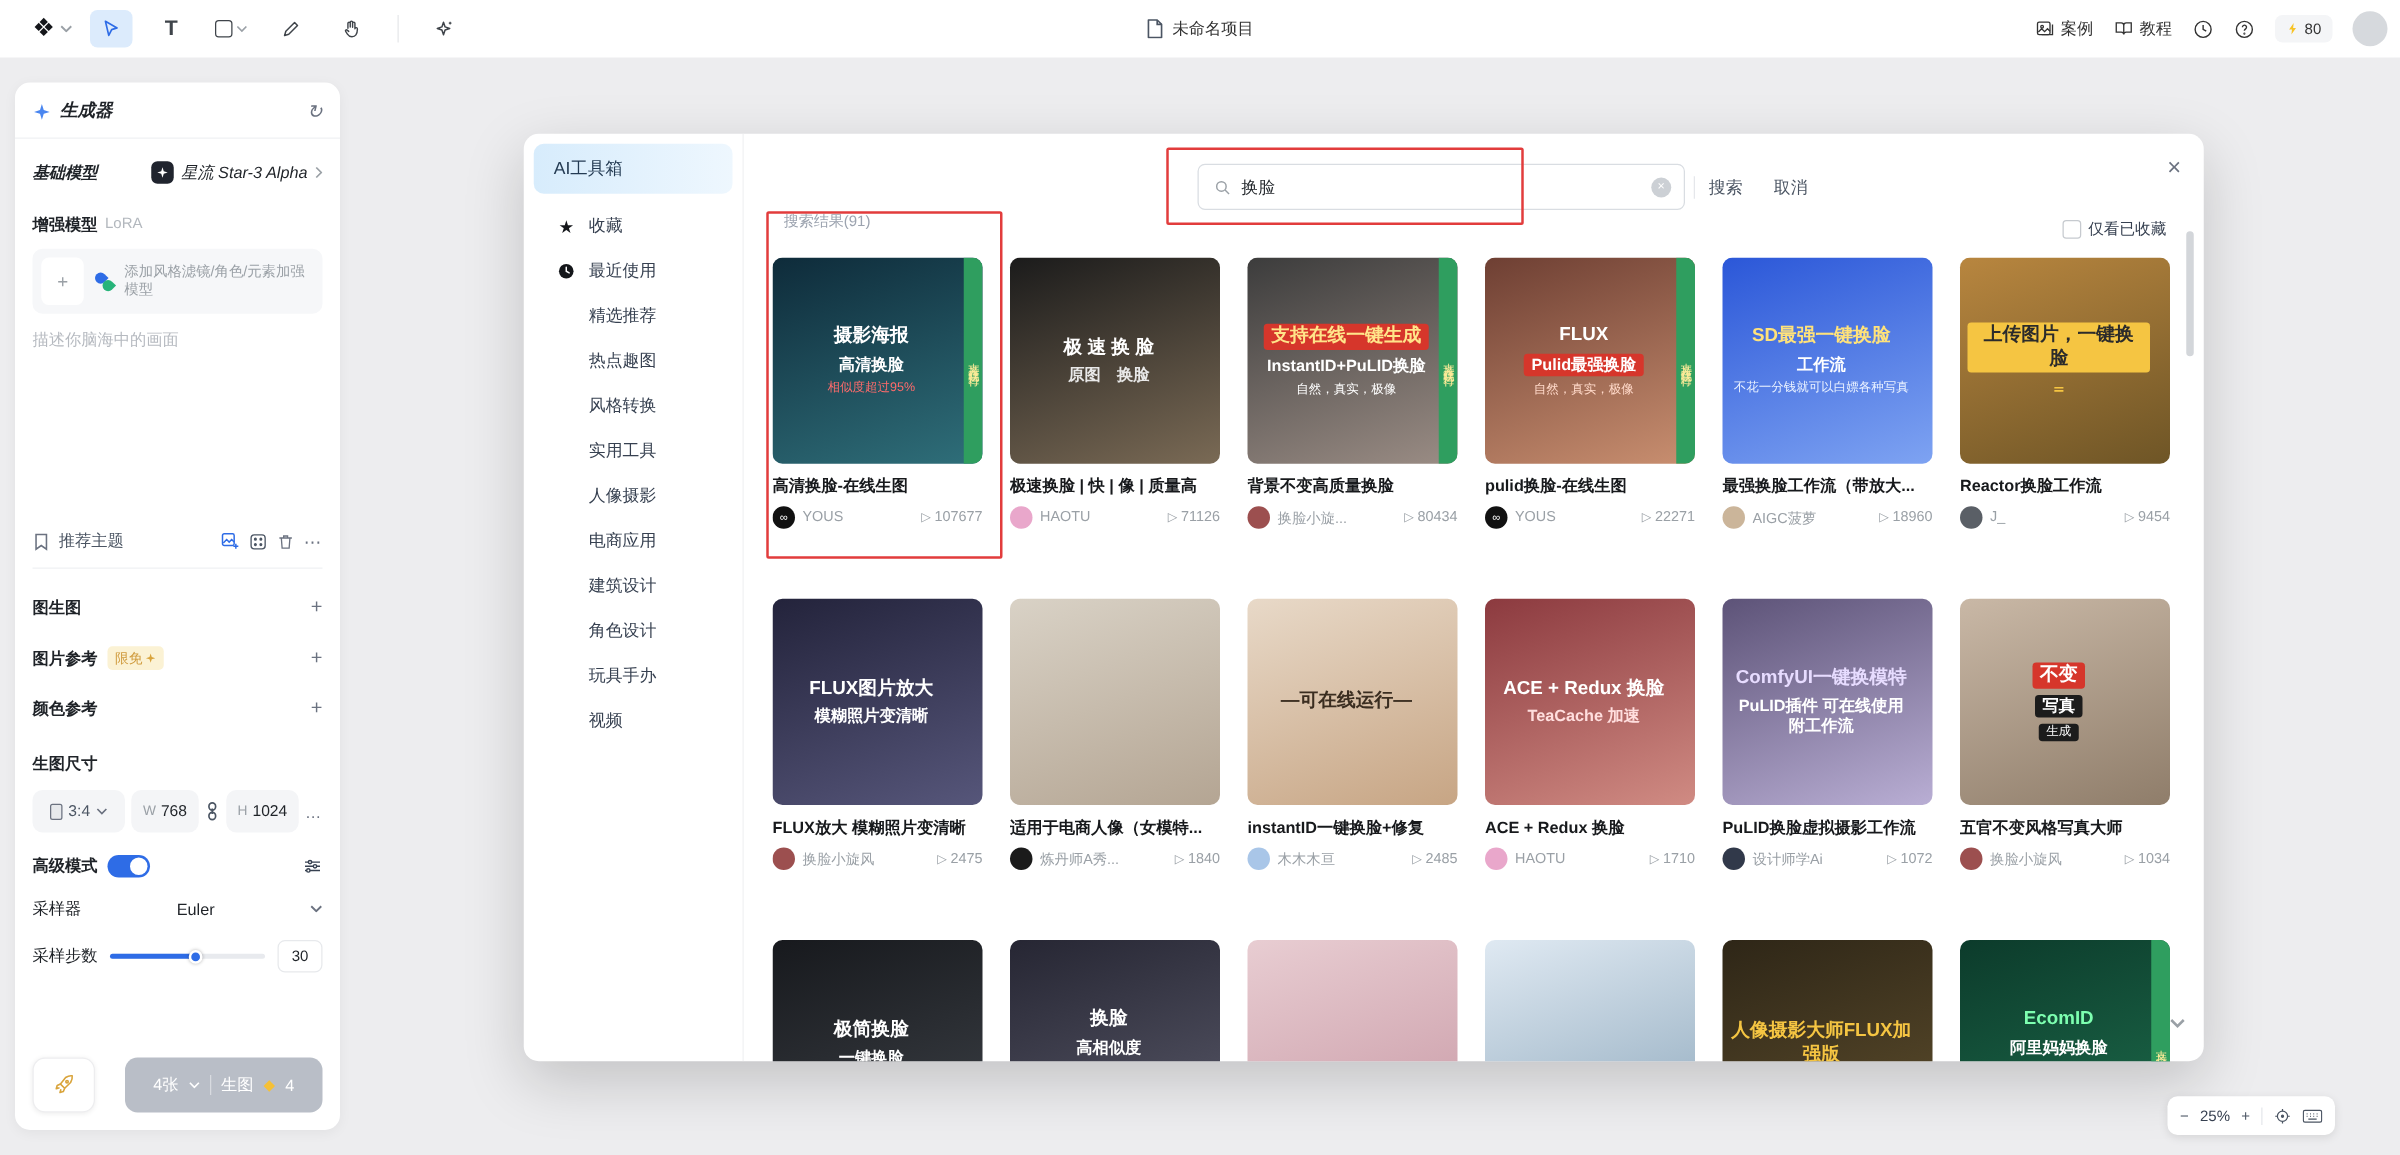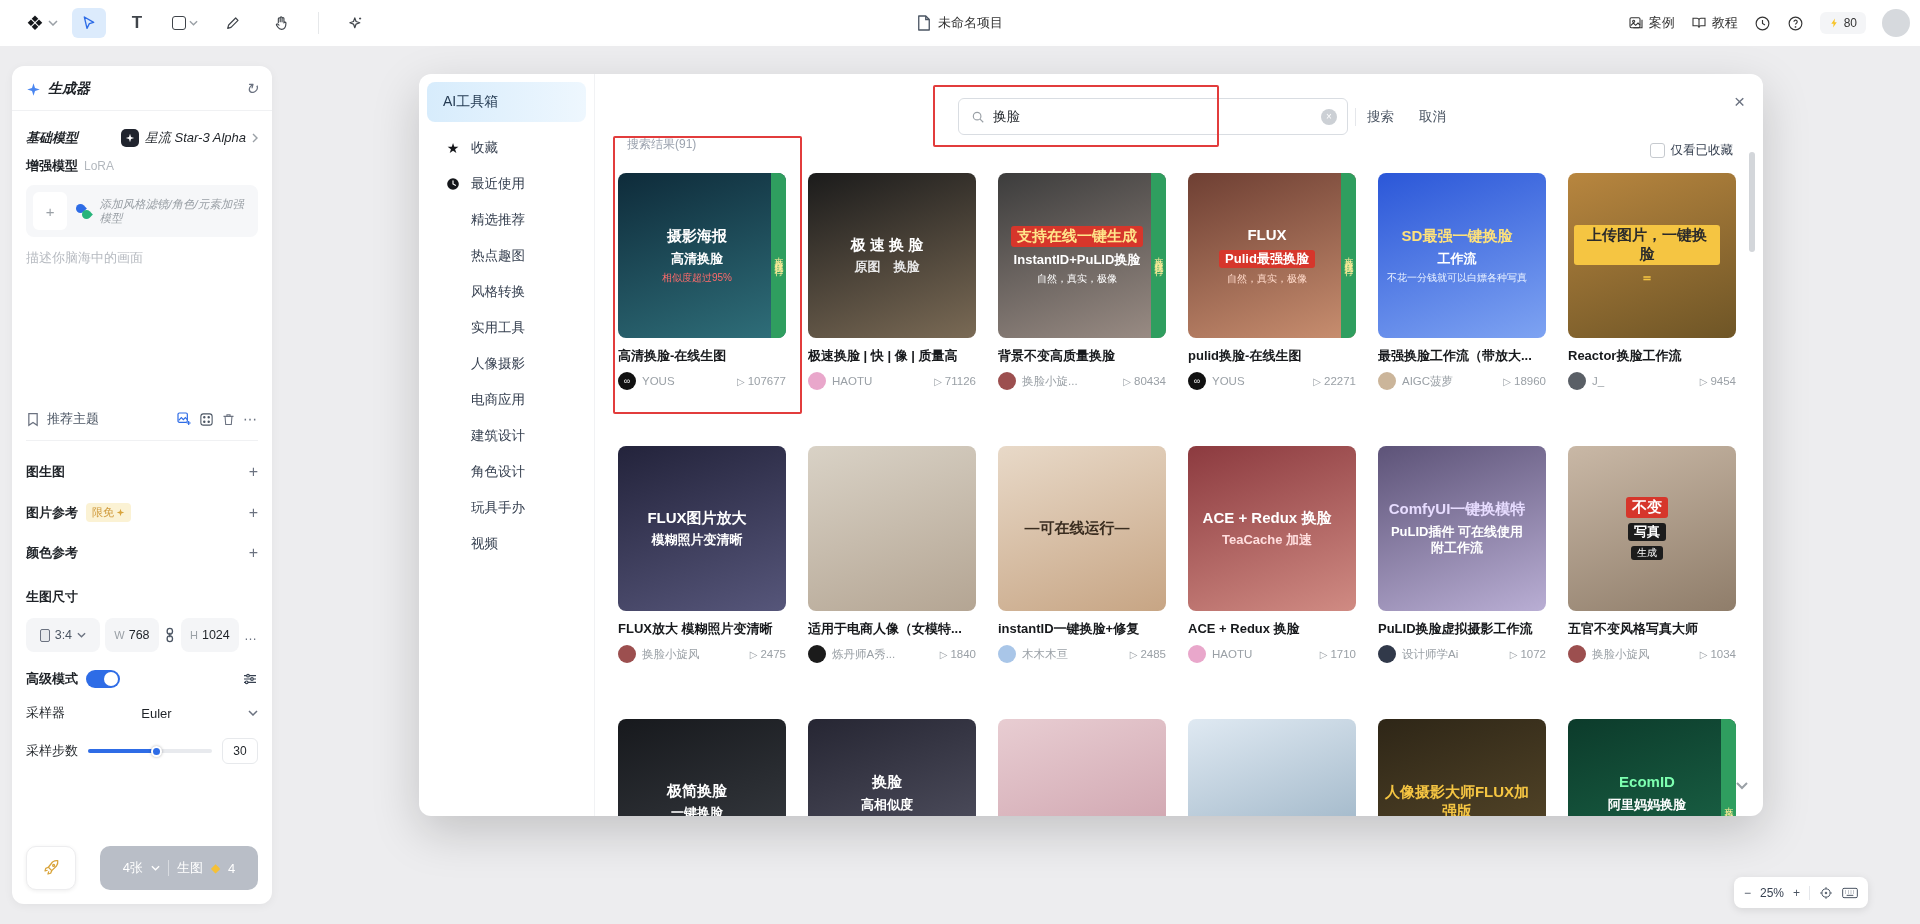--- a/index.html
+++ b/index.html
@@ -30,29 +30,29 @@
   .p-head .sp { flex:1; }
   .reset { color:#6b7280; font-size:15px; }
   .p-divider { height:1px; background:#f0f1f3; margin:12px -14px 0; }
   .row-between { display:flex; align-items:center;font-style:italic; }
   .base-row { margin-top:18px; }
   .lbl { font-weight:600; color:#1f2328; }
   .lbl-n { color:#1f2328; }
   .base-val { margin-left:auto; display:flex; align-items:center; gap:6px; }
   .bm-ico { width:18px; height:18px; border-radius:5px; background:#20242e; display:flex; align-items:center; justify-content:center; }
   .gt { color:#9aa0a6; font-size:12px; }
-  .enh-row { margin-top:10px; display:flex; align-items:center; gap:6px; }
+  .enh-row { margin-top:24px; display:flex; align-items:flex-start; gap:6px; }
   .tag-gray { color:#b3b8be; font-size:12px; }
   .lora-box { margin-top:10px; height:52px; background:#f6f7f9; border-radius:8px; display:flex; align-items:center; padding:7px; gap:8px; }
   .plus-tile { width:38px; height:38px; background:#fff; border-radius:6px; display:flex; align-items:center; justify-content:center; color:#9aa0a6; font-size:15px; }
   .drops { position:relative; width:16px; height:16px; flex:none; }
   .drop { position:absolute; width:9px; height:9px; border-radius:50% 0 50% 50%; }
   .drop.b { left:1px; top:1px; background:#2e6ce6; transform:rotate(45deg); }
   .drop.g { right:0; bottom:0; background:#27b47a; transform:rotate(45deg); }
-  .lora-hint { color:#9aa0a6; font-size:11.5px; line-height:1.25;font-style:italic; }
+  .lora-hint { color:#9aa0a6; font-size:11.5px; line-height:1.25; }
   .prompt { margin-top:12px; width:100%; height:150px; border:none; outline:none; resize:none; font-family:"Liberation Sans",sans-serif; font-size:13px; color:#1f2328; }
   .prompt::placeholder { color:#b6bac0; }
   .theme-row { display:flex; align-items:center; gap:7px; padding:8px 0 12px; border-bottom:1px solid #f0f1f3; color:#4b5563; }
   .theme-row .sp { flex:1; }
   .t-icon { color:#6b7280; display:flex; }
   .t-icon.blue { color:#2e6ce6; }
   .dots { color:#6b7280; font-size:14px; letter-spacing:1px; }
   .sec-row { margin-top:22px; display:flex; align-items:center; }
   .sec-row .plus { margin-left:auto; color:#6b7280; font-size:16px; font-weight:400; }
   .badge-free { margin-left:8px; background:#fbf2d4; color:#cf9a3c; font-size:11px; padding:2px 6px; border-radius:4px; display:flex; align-items:center; gap:2px; }
@@ -78,21 +78,21 @@
   .slider .fill { position:absolute; left:0; top:0; height:4px; border-radius:2px; background:#2e6ce6; }
   .slider .knob { position:absolute; top:-3.5px; width:11px; height:11px; border-radius:50%; background:#2e6ce6; border:2.5px solid #fff; box-shadow:0 0 3px rgba(0,0,0,.3); }
   .steps-box { width:36px; height:26px; border:1px solid #e7e9ec; border-radius:6px; display:flex; align-items:center; justify-content:center; font-size:12px; background:#fff; }
   .gen-row { position:absolute; left:14px; right:14px; bottom:14px; display:flex; gap:24px;align-items:flex-end; }
   .rocket-btn { width:50px; height:44px; background:#fff; border:1px solid #ededef; border-radius:10px; box-shadow:0 1px 4px rgba(0,0,0,.07); display:flex; align-items:center; justify-content:center; }
   .gen-btn { flex:1; height:44px; background:#b9bec7; border-radius:10px; color:#fff; display:flex; align-items:center; justify-content:center; font-size:13px; gap:8px; }
   .gen-btn .vdiv { width:1px; height:16px; background:rgba(255,255,255,.45); }
   .coin { color:#f5c036; font-size:12px; }
 
   
-  .modal { position:absolute; left:419px; top:74px; width:1344px; height:742px; background:#fff; border-radius:12px; box-shadow:0 16px 48px rgba(0,0,0,.18); display:flex; overflow:hidden; }
+  .modal { position:absolute; left:419px; top:107px; width:1344px; height:742px; background:#fff; border-radius:12px; box-shadow:0 16px 48px rgba(0,0,0,.18); display:flex; overflow:hidden; }
   .menu-col { width:176px; border-right:1px solid #f1f2f4; flex:none; }
   .menu-head { margin:8px; height:40px; border-radius:8px; background:linear-gradient(90deg,#d7ecfc,#eef7fe); display:flex; align-items:center; padding:0 16px; font-size:14px; color:#243b53; }
   .menu-list { margin-top:8px; }
   .menu-item { height:36px; display:flex; align-items:center; padding:0 0 0 26px; gap:10px; font-size:13.5px; color:#374151; cursor:default; }
   .mi-ico { width:16px; display:flex; justify-content:center; font-size:14px; color:#14161a; }
   .content { flex:1; position:relative; }
   .search-box { position:absolute; left:363px; top:24px; width:390px; height:37px; border:1px solid #d9dde2; border-radius:6px; display:flex; align-items:center; padding:0 10px 0 12px; gap:8px; background:#fff; }
   .search-box input { border:none; outline:none; flex:1; font-size:13.5px; color:#1f2328; font-family:"Liberation Sans",sans-serif; background:transparent; }
   .clear-btn { width:16px; height:16px; border-radius:50%; background:#ccd0d5; color:#fff; font-size:10px; display:flex; align-items:center; justify-content:center; }
   .search-div { position:absolute; left:760px; top:34px; width:1px; height:18px; background:#e5e7eb; }

